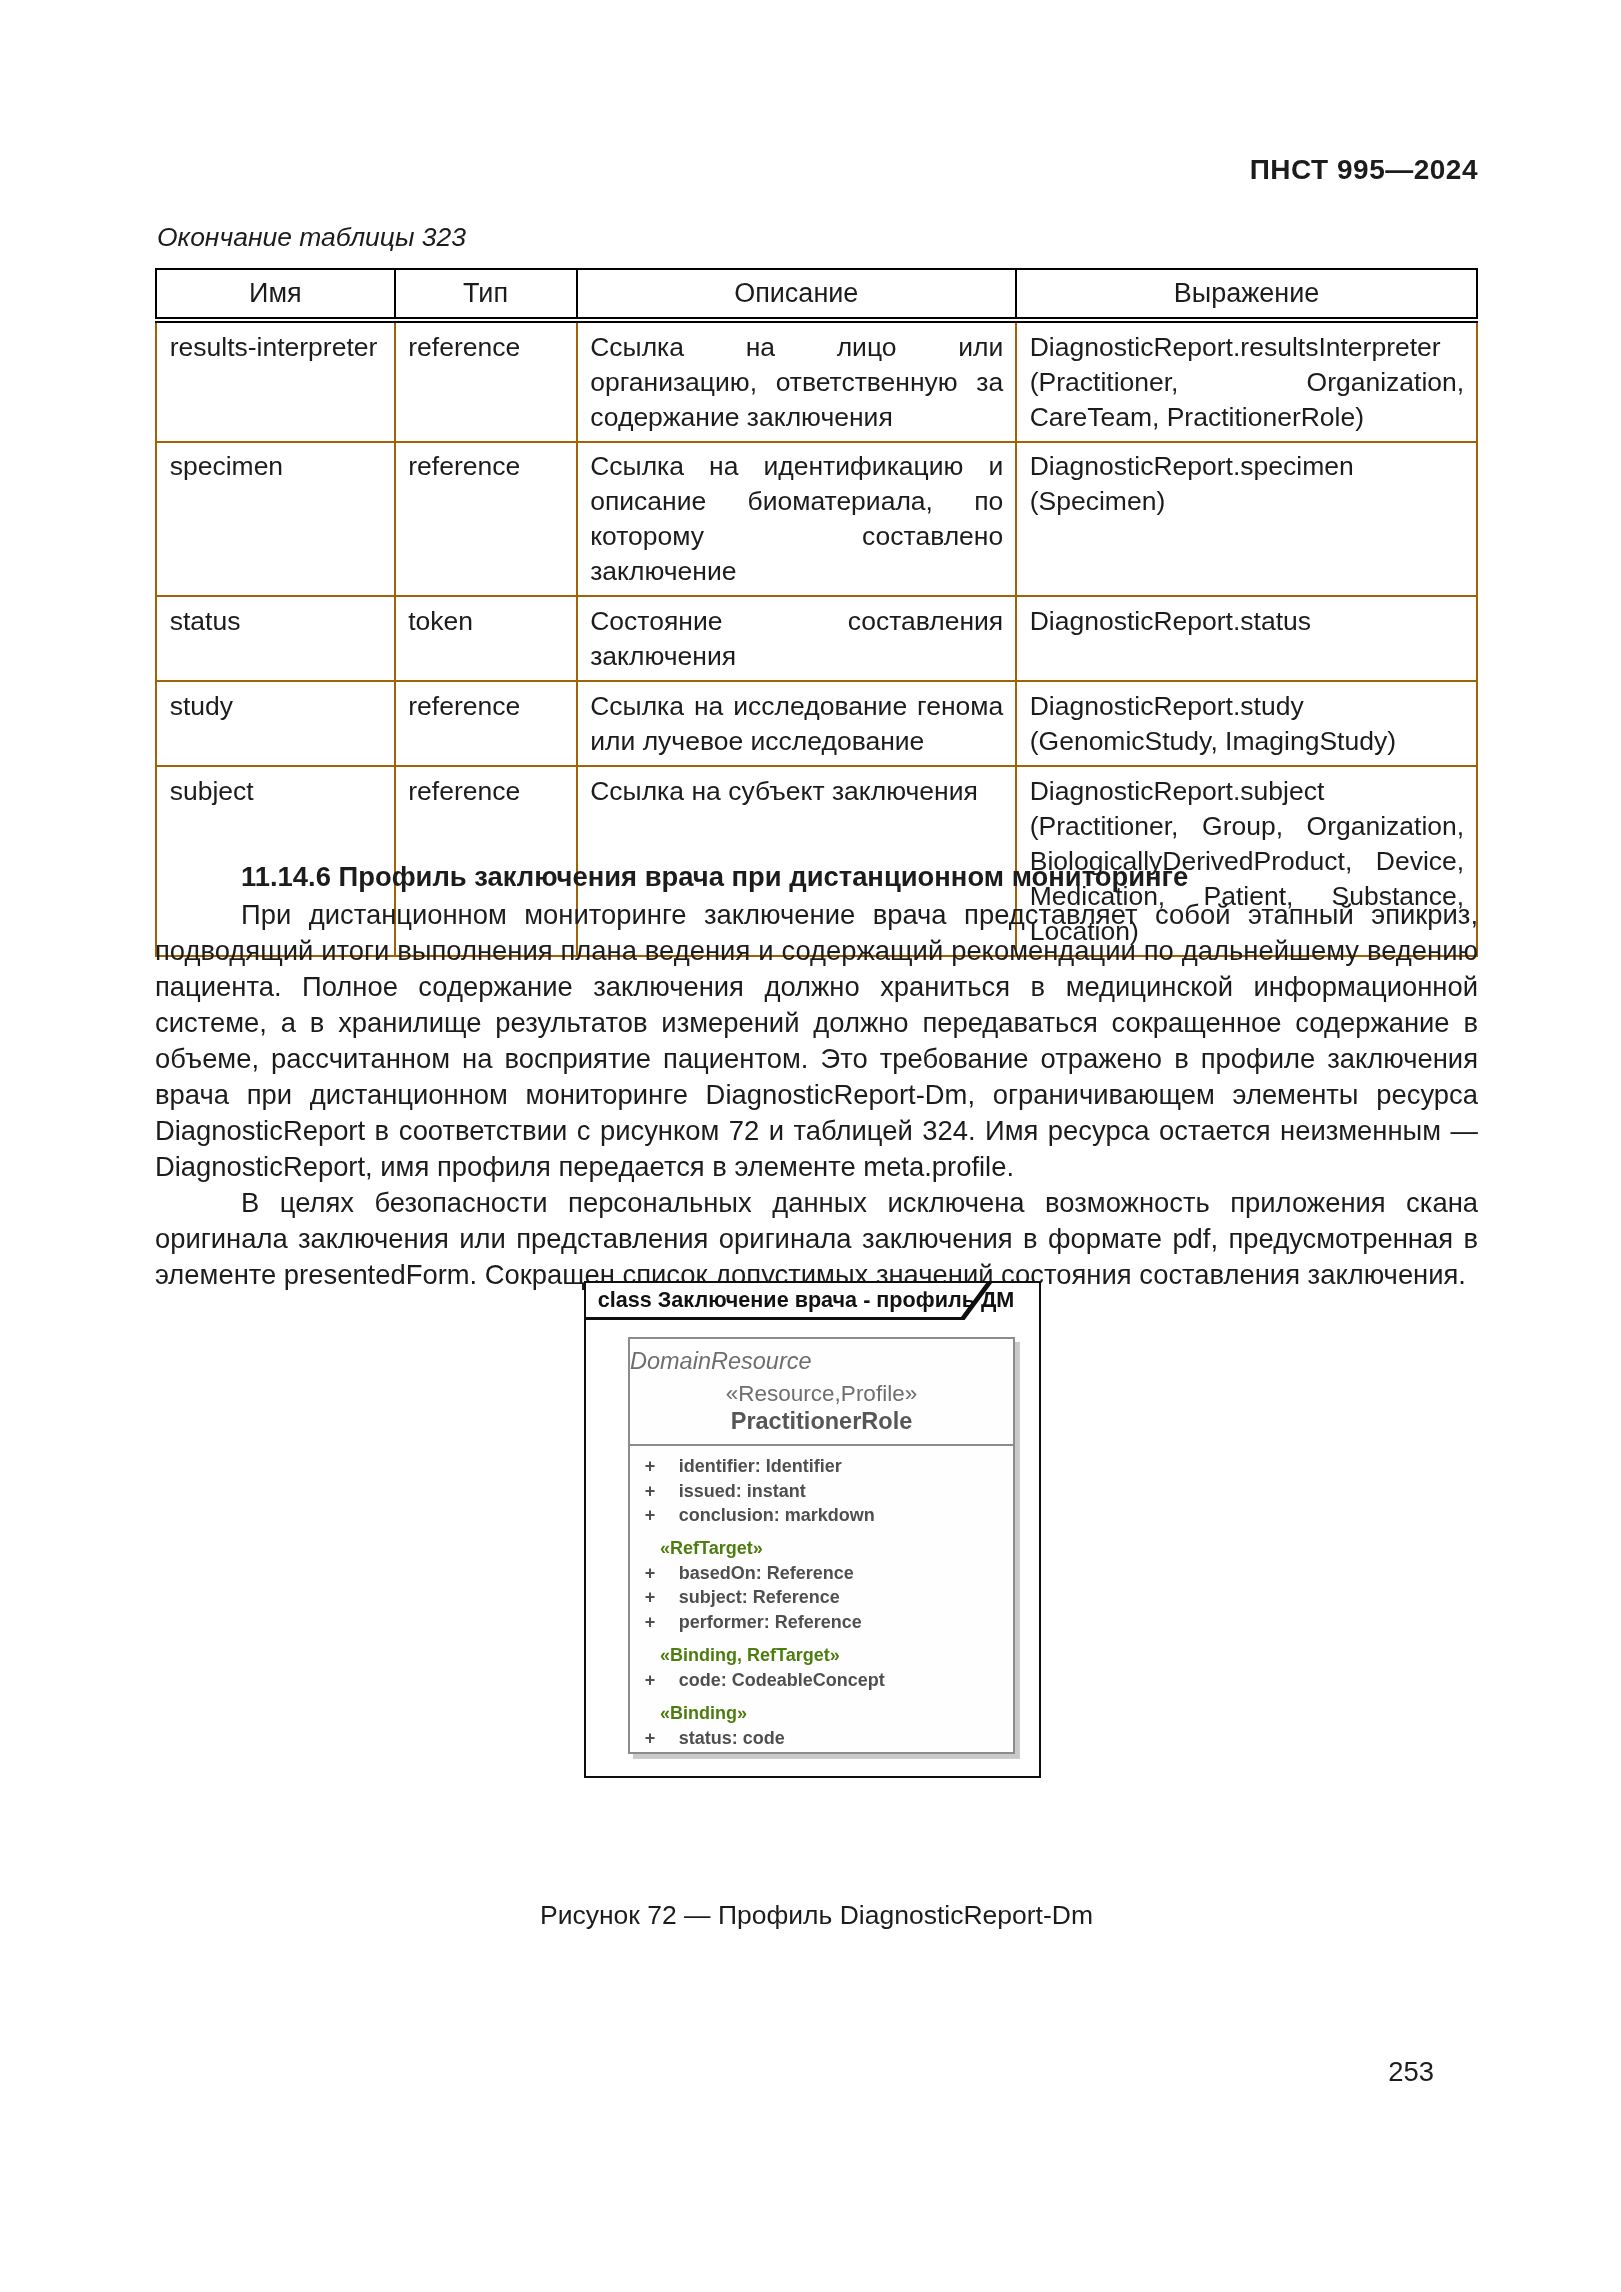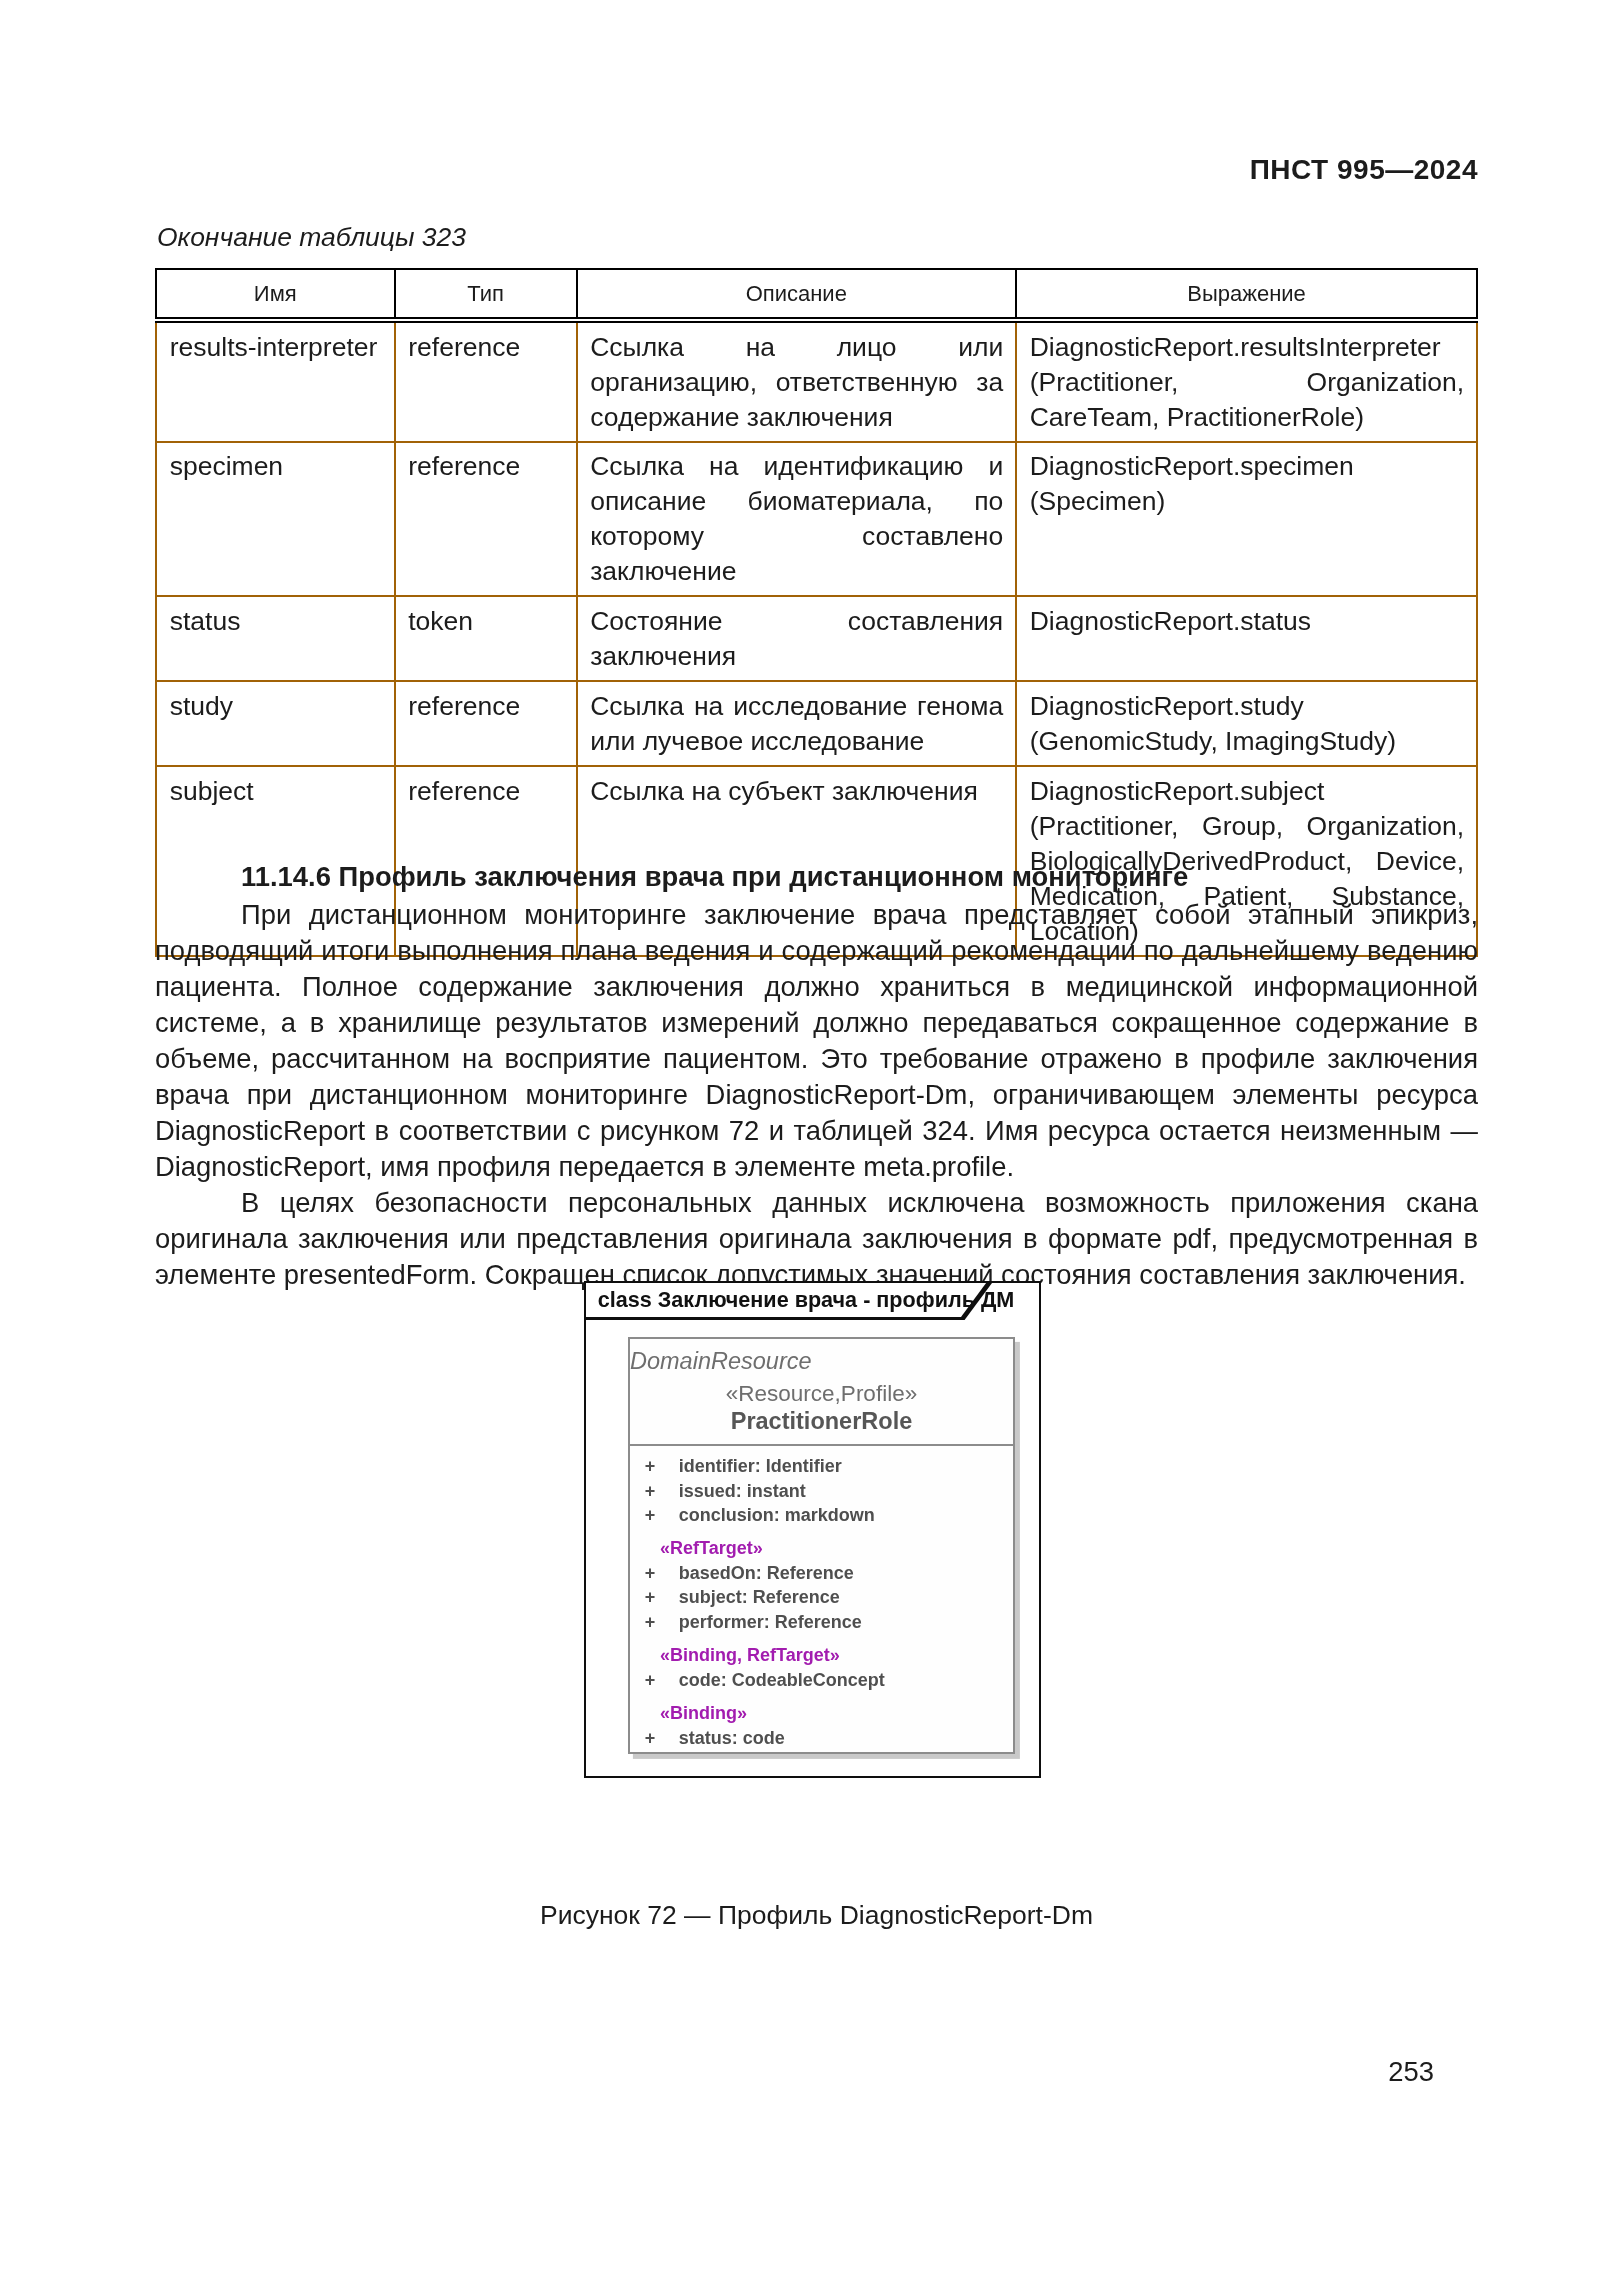--- a/index.html
+++ b/index.html
@@ -10,21 +10,21 @@
   .abs{position:absolute;}
   
   #running-head{top:154px;left:155px;width:1323px;text-align:right;
     font-size:28px;font-weight:bold;letter-spacing:0.5px;}
   
   #table-cont{top:222px;left:157px;font-size:26.5px;font-style:italic;}
   
   #spec-table{top:268px;left:155px;width:1323px;border-collapse:collapse;
     border:2.9px solid #000;font-size:26.5px;line-height:35px;}
   #spec-table th{border:2px solid #000;border-bottom:6.9px double #000;
-    font-weight:normal;text-align:center;padding:3.9px 7.8px;height:39px;font-size:22px;}
+    font-weight:normal;text-align:center;padding:3.9px 7.8px;height:39px;font-size:27px;}
   #spec-table td{border:2px solid #a16207;vertical-align:top;padding:6.9px 11.8px 5.9px 12.7px;}
   .col-name{width:239px;}
   .col-type{width:173px;}
   .col-desc{width:464px;}
   .col-expr{width:448px;}
   td.c-desc,td.c-expr{text-align:justify;}
   tr.r1 td{height:95px;} tr.r2 td{height:92px;} tr.r3 td{height:38px;}
   tr.r4 td{height:62px;} tr.r5 td{height:153px;}
   
   #section-block{top:859px;left:155px;width:1323px;font-size:27.4px;line-height:36px;}
@@ -43,21 +43,21 @@
     box-sizing:border-box;border:2.9px solid #8c8c8c;background:#fefefe;
     box-shadow:4.9px 4.9px 0 #c9c9c9;}
   #cls-header{border-bottom:2.9px solid #8c8c8c;padding:7.8px 0 8.8px 0;}
   #cls-parent{padding-right:11.8px;font-size:23.5px;font-style:italic;
     font-weight:normal;color:#6e6e6e;line-height:29px;}
   #cls-stereo{text-align:center;font-size:22.5px;color:#6e6e6e;line-height:26.5px;margin-top:4.9px;}
   #cls-name{text-align:center;font-size:23.5px;font-weight:bold;color:#565656;line-height:27.4px;margin-top:1px;}
   #cls-attrs{padding-top:7.8px;font-size:18px;font-weight:bold;color:#4f4f4f;}
   .attr{line-height:24.5px;padding-left:14.7px;white-space:nowrap;}
   .attr .plus{display:inline-block;width:34px;}
-  .grp-stereo{line-height:24.5px;padding-left:30px;color:#a21caf;margin-top:8.8px;white-space:nowrap;}
+  .grp-stereo{line-height:24.5px;padding-left:30px;color:#4d7c0f;margin-top:8.8px;white-space:nowrap;}
   
   #fig-caption{top:1900px;left:155px;width:1323px;text-align:center;font-size:26.5px;}
   #page-number{top:2056px;left:155px;width:1279px;text-align:right;font-size:27.4px;}
 </style>
 </head>
 <body>
 
 <div id="running-head" class="abs">ПНСТ 995—2024</div>
 
 <div id="table-cont" class="abs">Окончание таблицы 323</div>

